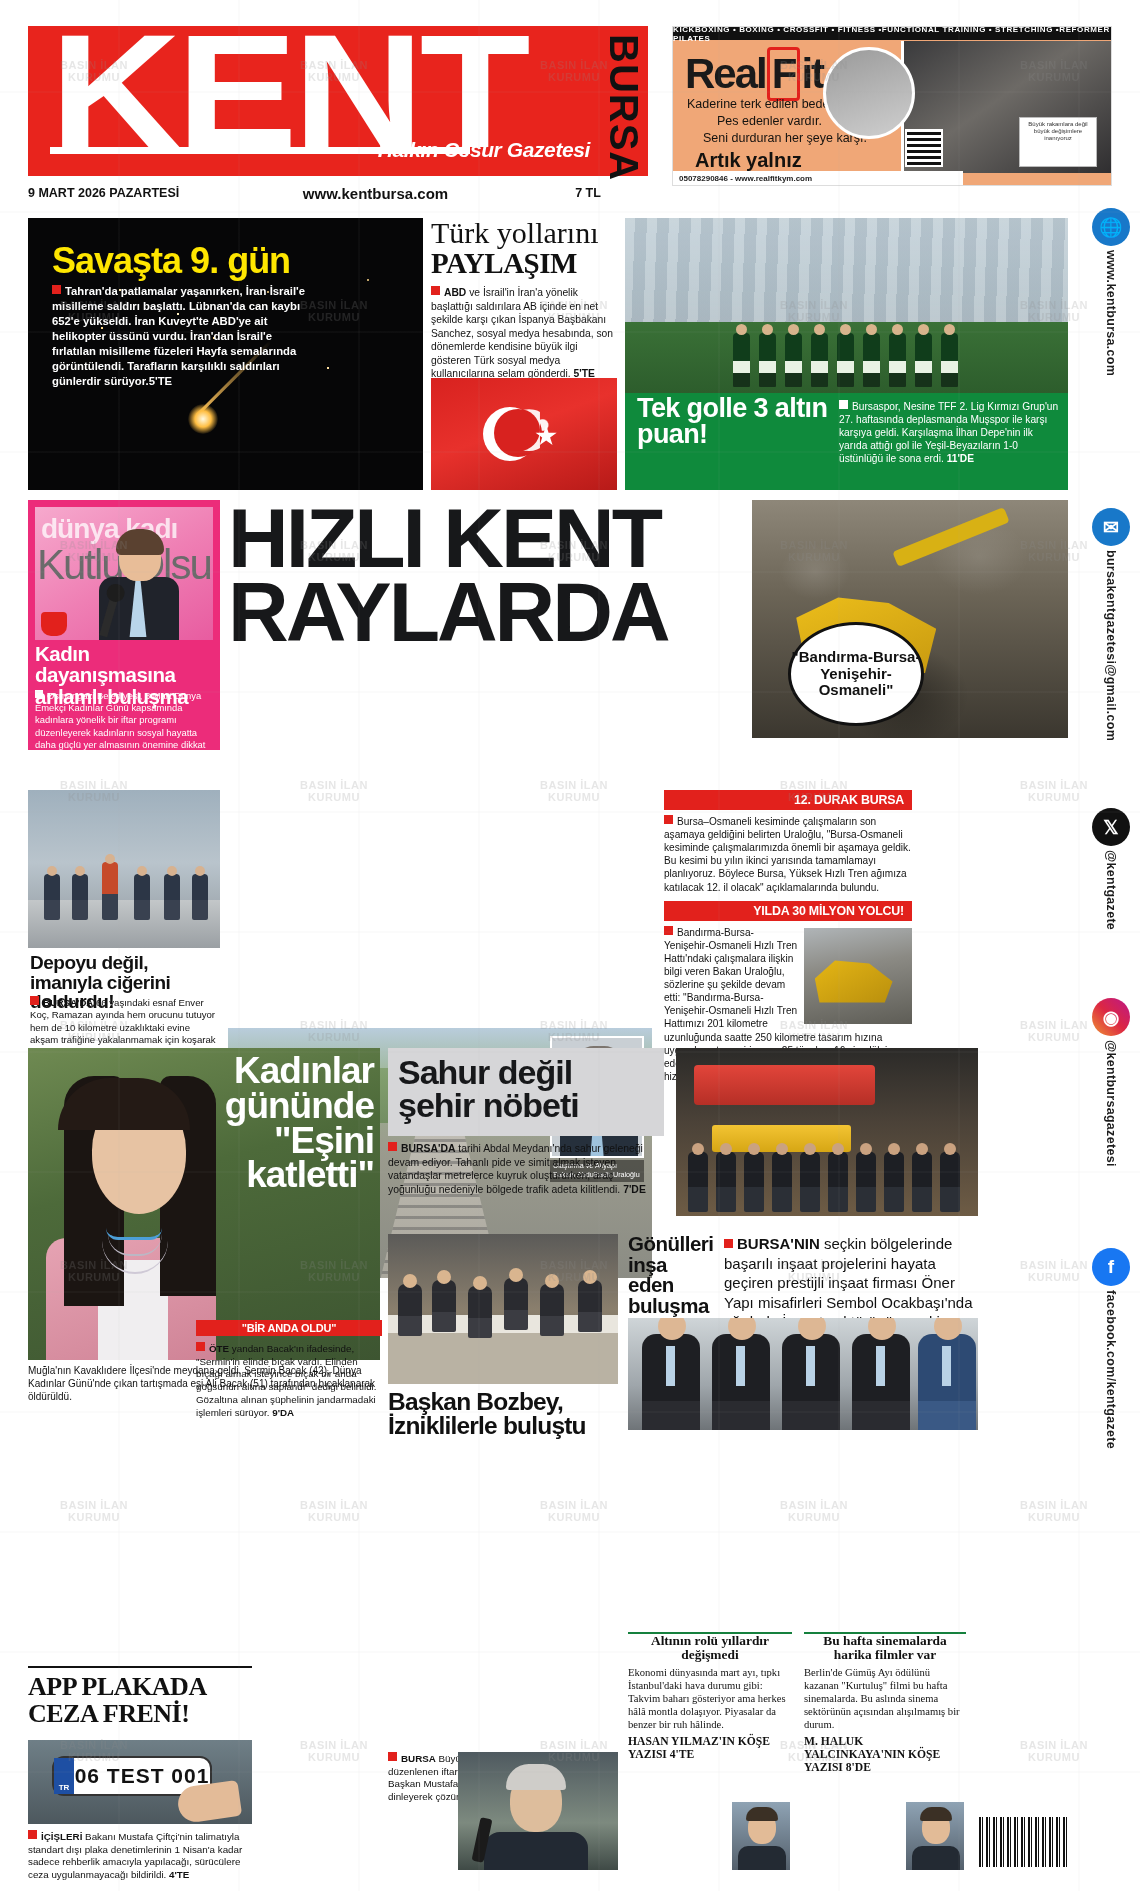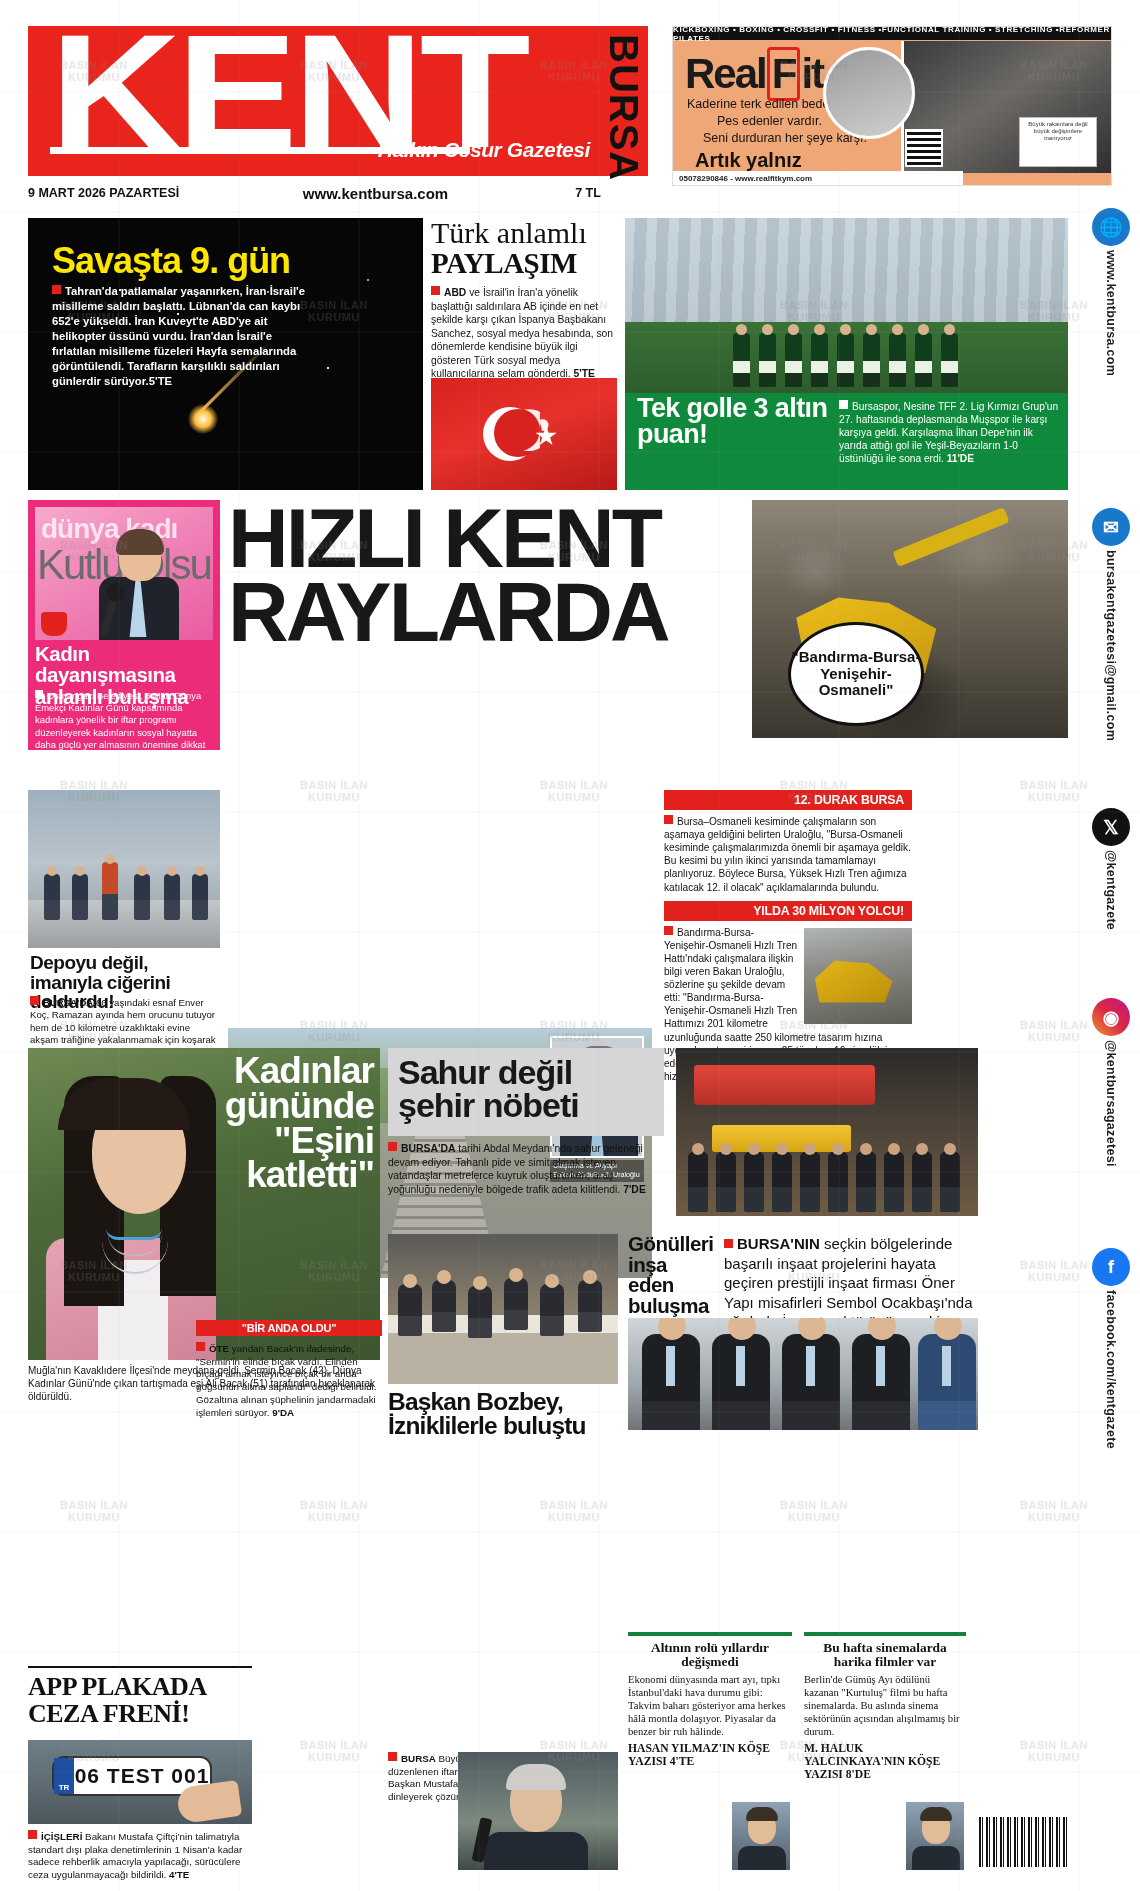--- a/index.html
+++ b/index.html
@@ -623,21 +623,21 @@
     left: 430px; top: 252px; width: 160px; height: 118px;
     background: linear-gradient(180deg,#4f5a60 0%,#7d8a7f 60%,#3f4a46 100%);
     overflow:hidden;
   }
   #bp2-head { position:absolute; left: 52px; top: 20px; width: 52px; height: 60px; border-radius: 46%; background:#ddbd9c; }
   #bp2-hair { position:absolute; left: 48px; top: 12px; width: 60px; height: 26px; border-radius: 28px 28px 4px 4px; background:#cfcdc9; }
   #bp2-body { position:absolute; left: 26px; top: 80px; width: 104px; height: 40px; background:#222933; border-radius: 16px 16px 0 0;}
   #bp2-mic  { position:absolute; left: 18px; top: 66px; width: 12px; height: 44px; background:#1b1b1b; transform: rotate(12deg); border-radius:3px;}
 
   
-  .colbox { position:absolute; border-top: 4px solid #15803d; padding-top: 5px; }
+  .colbox { position:absolute; border-top: 2px solid #15803d; }
   #col-altin { left: 600px; top: 132px; width: 164px; height: 240px; }
   #col-sinema { left: 776px; top: 132px; width: 162px; height: 240px; }
   .col-title {
     font-family: "Liberation Serif", serif; font-size: 13.4px; font-weight: bold;
     line-height: 1.08; text-align: center;
   }
   .col-body {
     font-family: "Liberation Serif", serif; font-size: 10.6px;
     line-height: 1.22; margin-top: 4px;
   }
@@ -725,21 +725,21 @@
       <div id="war-sky"></div>
       <div id="war-trail"></div>
       <div id="war-flare"></div>
       <div id="war-title">Savaşta 9. gün</div>
       <div id="war-lead">
         <span class="bullet-sq"></span><span>Tahran'da patlamalar yaşanırken, İran İsrail'e misilleme saldırı başlattı. Lübnan'da can kaybı 652'e yükseldi. İran Kuveyt'te ABD'ye ait helikopter üssünü vurdu. İran'dan İsrail'e fırlatılan misilleme füzeleri Hayfa semalarında görüntülendi. Tarafların karşılıklı saldırıları günlerdir sürüyor.</span><span>5'TE</span>
       </div>
     </div>
 
     <div class="abs" id="story-flag">
-      <div id="flag-k1">Türk anlamlı</div>
+      <div id="flag-k1">Türk yollarını</div>
       <div id="flag-k2">PAYLAŞIM</div>
       <div id="flag-lead">
         <span class="bullet-sq"></span><b>ABD</b><span> ve İsrail'in İran'a yönelik başlattığı saldırılara AB içinde en net şekilde karşı çıkan İspanya Başbakanı Sanchez, sosyal medya hesabında, son dönemlerde kendisine büyük ilgi gösteren Türk sosyal medya kullanıcılarına selam gönderdi.</span> <b>5'TE</b>
       </div>
       <div id="flag-photo">
         <div id="flag-moon"></div>
         <div id="flag-moon2"></div>
         <div id="flag-star"></div>
       </div>
     </div>

